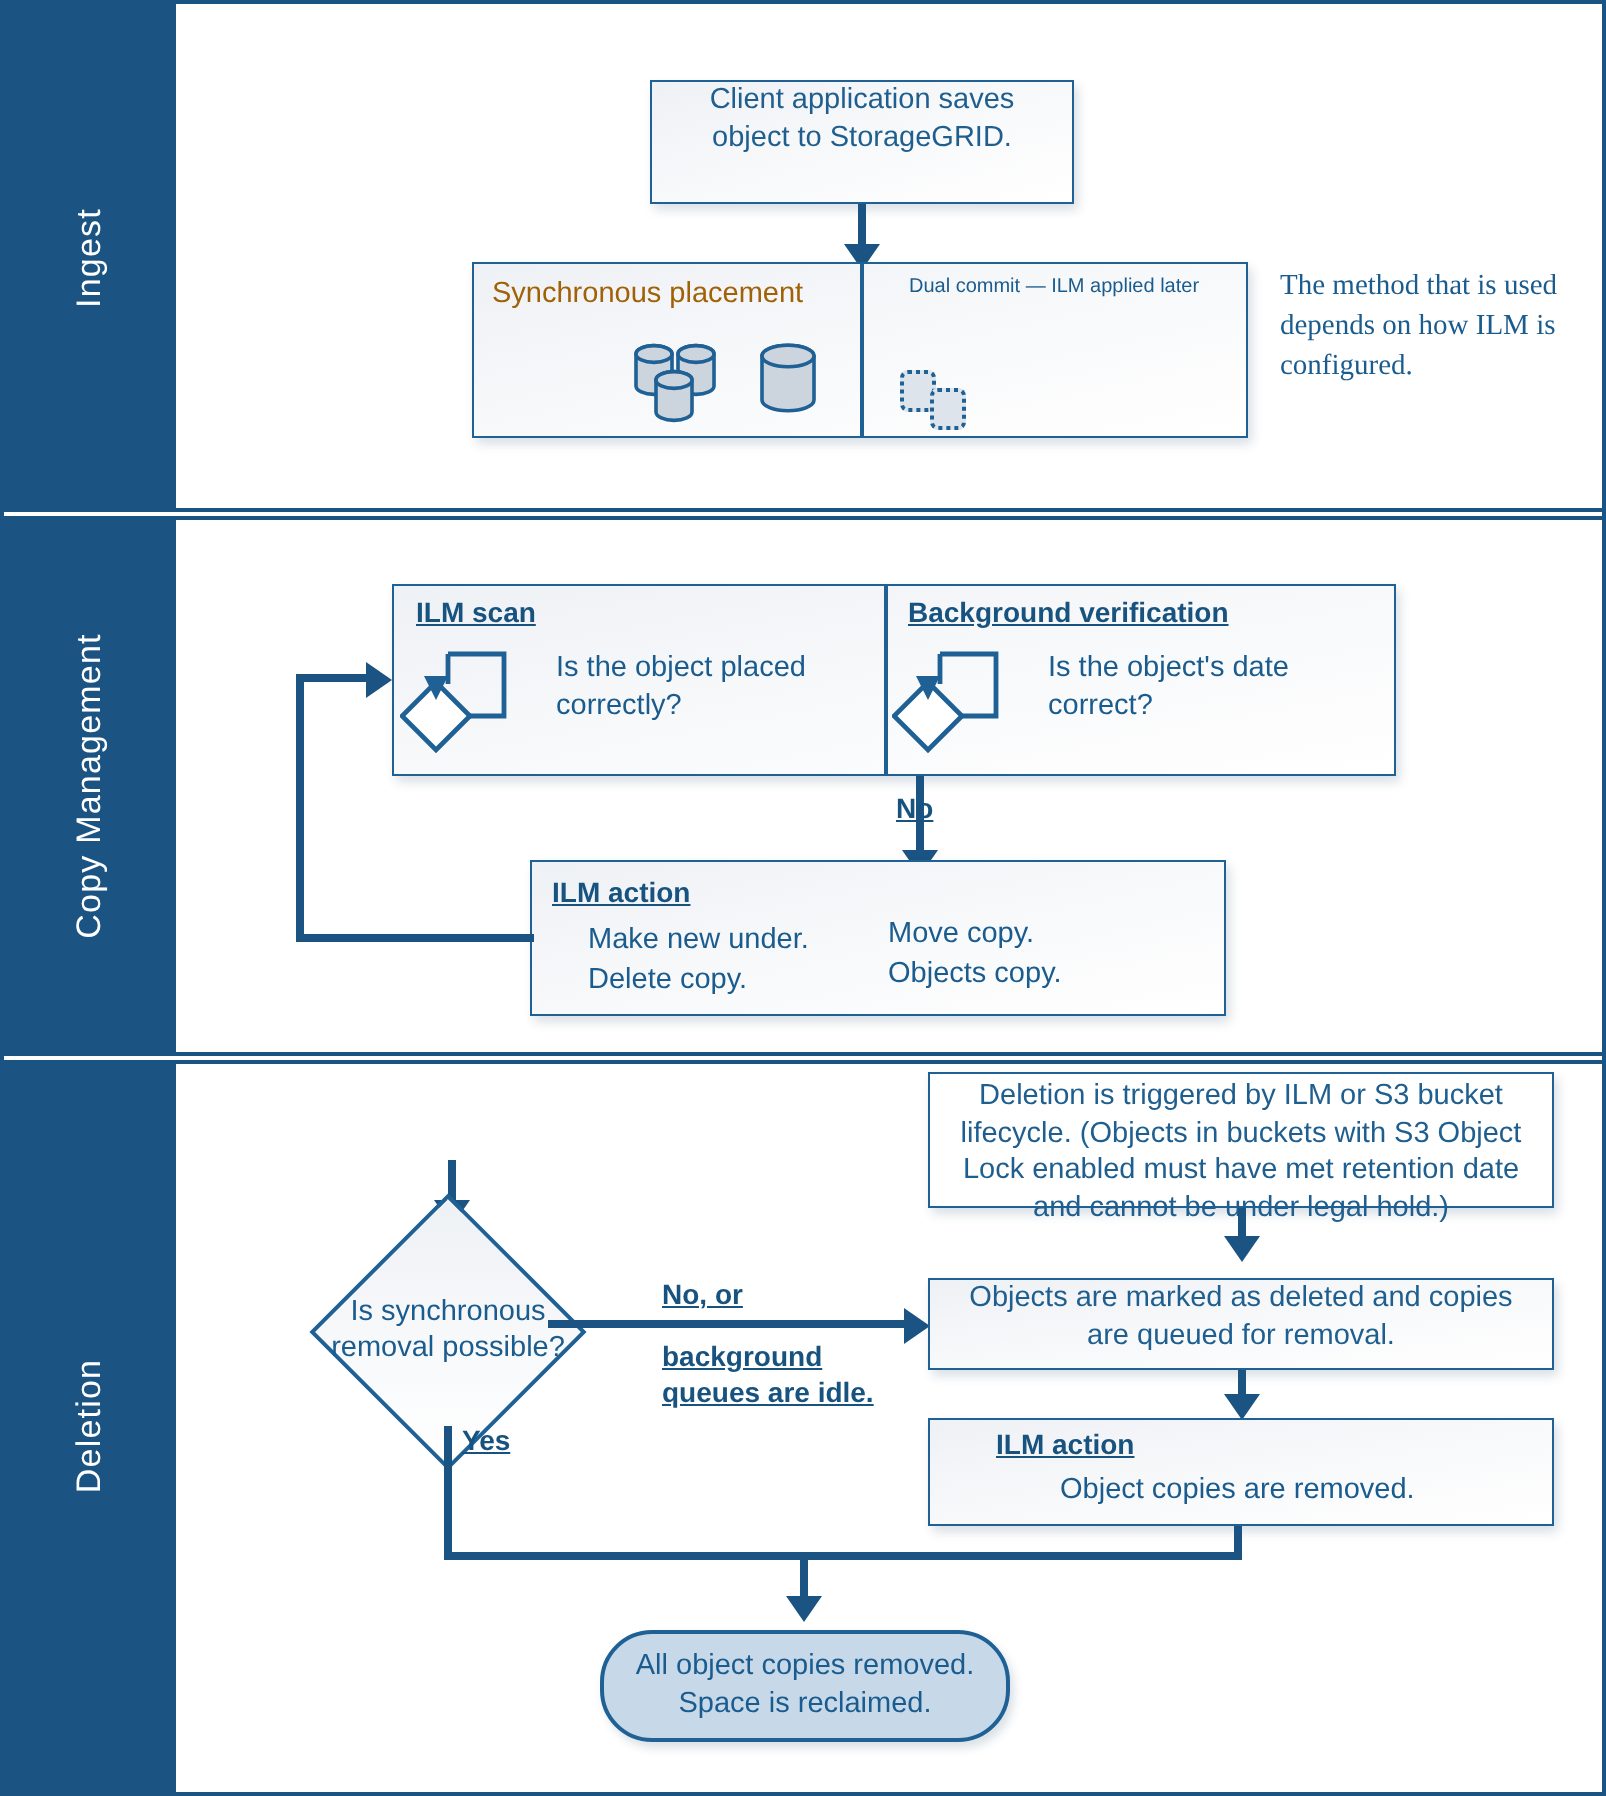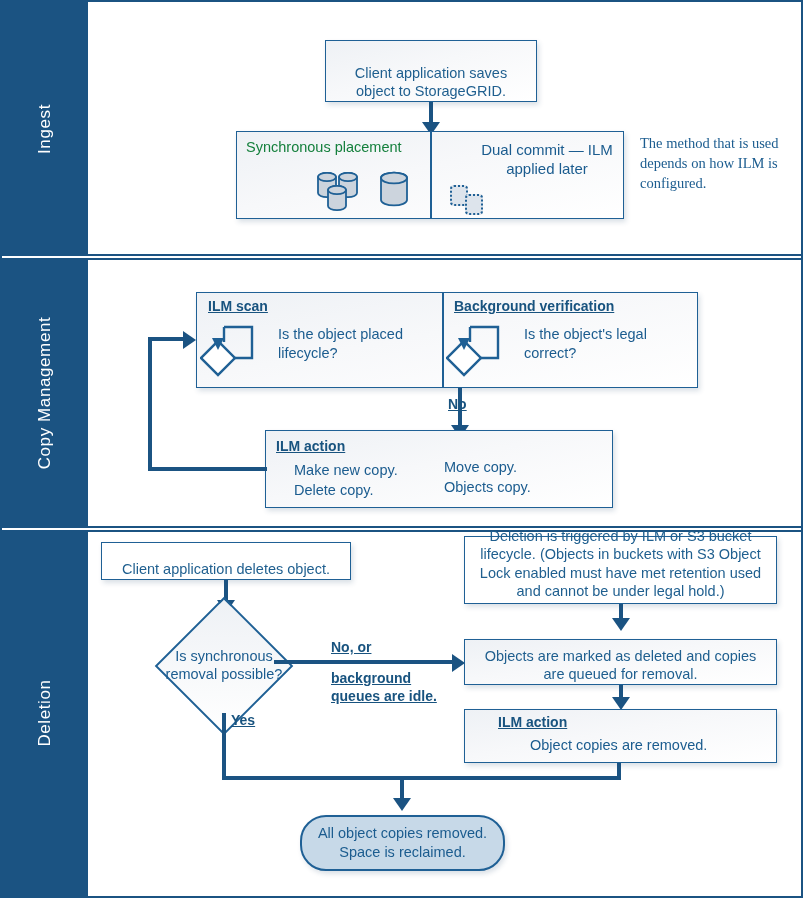--- a/index.html
+++ b/index.html
@@ -26,21 +26,21 @@
         border-top:2px solid #1b5382;border-bottom:2px solid #1b5382;}
   #lane-ingest{top:2px;height:254px;border-top:none;}
   #lane-copy{top:258px;height:270px;}
   #lane-deletion{top:530px;height:366px;border-bottom:none;}
 
   
   .box{position:absolute;box-sizing:border-box;border:1.5px solid #1f6095;
        background:linear-gradient(to bottom right,#eef1f5 0%,#f7f8fa 45%,#ffffff 100%);
        color:#1f5f8f;font-size:14.5px;line-height:1.28;}
   .box.plain{background:#fff;}
-  .ctr{display:flex;align-items:flex-end;justify-content:center;text-align:center;}
+  .ctr{display:flex;align-items:flex-start;justify-content:center;text-align:center;}
   .shadowed{box-shadow:2px 3px 5px rgba(25,60,100,.16);}
 
   
   .ln{position:absolute;background:#1b5382;}
   .vln{width:4px;}
   .hln{height:4px;}
   .arrow-d{position:absolute;width:0;height:0;border-left:9px solid transparent;
            border-right:9px solid transparent;border-top:13px solid #1b5382;}
   .arrow-r{position:absolute;width:0;height:0;border-top:9px solid transparent;
            border-bottom:9px solid transparent;border-left:13px solid #1b5382;}
@@ -92,41 +92,41 @@
   <div class="box ctr shadowed" style="left:325px;top:40px;width:212px;height:62px;padding:0 14px;">
     <span>Client application saves object to StorageGRID.</span>
   </div>
 
   <div class="ln vln" style="left:429px;top:102px;height:26px;"></div>
   <div class="arrow-d" style="left:422px;top:122px;"></div>
 
   <div class="box shadowed" style="left:236px;top:131px;width:388px;height:88px;"></div>
   <div class="divline" style="left:430px;top:131px;width:1.5px;height:88px;"></div>
 
-  <div style="position:absolute;left:246px;top:139px;width:178px;color:#15803d;font-size:14.5px;">Synchronous placement</div>
+  <div style="position:absolute;left:246px;top:139px;width:178px;color:#a16207;font-size:14.5px;">Synchronous placement</div>
 
   <svg class="cyl" style="left:315px;top:168px;" width="52" height="44" viewBox="0 0 52 44">
     <g fill="#ccd4dd" stroke="#1f6095" stroke-width="1.8">
       <path d="M3 9 a9 4.2 0 0 1 18 0 v16 a9 4.2 0 0 1 -18 0 z"></path>
       <ellipse cx="12" cy="9" rx="9" ry="4.2"></ellipse>
       <path d="M24 9 a9 4.2 0 0 1 18 0 v16 a9 4.2 0 0 1 -18 0 z"></path>
       <ellipse cx="33" cy="9" rx="9" ry="4.2"></ellipse>
       <path d="M13 22 a9 4.2 0 0 1 18 0 v16 a9 4.2 0 0 1 -18 0 z"></path>
       <ellipse cx="22" cy="22" rx="9" ry="4.2"></ellipse>
     </g>
   </svg>
 
   <svg class="cyl" style="left:378px;top:170px;" width="34" height="42" viewBox="0 0 34 42">
     <g fill="#ccd4dd" stroke="#1f6095" stroke-width="1.8">
       <path d="M3 8 a13 5.4 0 0 1 26 0 v22 a13 5.4 0 0 1 -26 0 z"></path>
       <ellipse cx="16" cy="8" rx="13" ry="5.4"></ellipse>
     </g>
   </svg>
 
-  <div class="ctr" style="position:absolute;left:436px;top:138px;width:182px;height:40px;color:#1b5c8f;font-size:15px;line-height:1.28;margin-left:20px;">Dual commit — ILM applied later</div>
+  <div class="ctr" style="position:absolute;left:436px;top:138px;width:182px;height:40px;color:#1b5c8f;font-size:10px;line-height:1.28;">Dual commit — ILM applied later</div>
 
   <div>
     <div class="dotsq" style="left:450px;top:185px;width:18px;height:21px;"></div>
     <div class="dotsq" style="left:465px;top:194px;width:18px;height:21px;"></div>
   </div>
 
   <div class="sidenote" style="left:640px;top:133px;width:150px;font-family:Liberation Serif, serif;">The method that is used depends on how ILM is configured.</div>
 
   <div class="box shadowed" style="left:196px;top:292px;width:502px;height:96px;"></div>
   <div class="divline" style="left:442px;top:292px;width:1.5px;height:96px;"></div>
@@ -135,57 +135,54 @@
 
   <svg class="scan-ico" style="left:200px;top:316px;" width="62" height="64" viewBox="0 0 62 64">
     <g fill="none" stroke="#1f6095" stroke-width="2.4">
       <path d="M24 11 H52 V42 H35"></path>
       <path d="M24 11 V26"></path>
       <rect x="6" y="30" width="24" height="24" transform="rotate(45 18 42)" fill="#ffffff"></rect>
     </g>
     <polygon points="18,34 24,22 12,22" fill="#1f6095"></polygon>
   </svg>
 
-  <div style="position:absolute;left:278px;top:325px;width:150px;color:#1b5c8f;font-size:14.5px;line-height:1.32;">Is the object placed lifecycle?</div>
+  <div style="position:absolute;left:278px;top:325px;width:150px;color:#1b5c8f;font-size:14.5px;line-height:1.32;">Is the object placed correctly?</div>
 
   <div class="label-small" style="left:454px;top:298px;">Background verification</div>
 
   <svg class="scan-ico" style="left:446px;top:316px;" width="62" height="64" viewBox="0 0 62 64">
     <g fill="none" stroke="#1f6095" stroke-width="2.4">
       <path d="M24 11 H52 V42 H35"></path>
       <path d="M24 11 V26"></path>
       <rect x="6" y="30" width="24" height="24" transform="rotate(45 18 42)" fill="#ffffff"></rect>
     </g>
     <polygon points="18,34 24,22 12,22" fill="#1f6095"></polygon>
   </svg>
 
-  <div style="position:absolute;left:524px;top:325px;width:152px;color:#1b5c8f;font-size:14.5px;line-height:1.32;">Is the object's legal correct?</div>
+  <div style="position:absolute;left:524px;top:325px;width:152px;color:#1b5c8f;font-size:14.5px;line-height:1.32;">Is the object's date correct?</div>
 
   <div class="ln vln" style="left:458px;top:388px;height:44px;"></div>
   <div class="arrow-d" style="left:451px;top:425px;"></div>
   <div class="label-small" style="left:448px;top:396px;">No</div>
 
   <div class="box shadowed" style="left:265px;top:430px;width:348px;height:78px;"></div>
   <div class="label-small" style="left:276px;top:438px;">ILM action</div>
-  <div style="position:absolute;left:294px;top:461px;color:#1b5c8f;font-size:14.5px;line-height:1.35;">Make new copy.</div>
+  <div style="position:absolute;left:294px;top:461px;color:#1b5c8f;font-size:14.5px;line-height:1.35;">Make new under.</div>
   <div style="position:absolute;left:294px;top:481px;color:#1b5c8f;font-size:14.5px;line-height:1.35;">Delete copy.</div>
   <div style="position:absolute;left:444px;top:458px;color:#1b5c8f;font-size:14.5px;line-height:1.35;">Move copy.</div>
   <div style="position:absolute;left:444px;top:478px;color:#1b5c8f;font-size:14.5px;line-height:1.35;">Objects copy.</div>
 
   <div class="ln hln" style="left:148px;top:467px;width:119px;"></div>
   <div class="ln vln" style="left:148px;top:337px;height:134px;"></div>
   <div class="ln hln" style="left:148px;top:337px;width:40px;"></div>
   <div class="arrow-r" style="left:183px;top:331px;"></div>
 
-  <div class="box plain ctr shadowed" style="left:101px;top:542px;width:250px;height:38px;padding:0 10px;">
-    <span>Client application deletes object.</span>
-  </div>
 
   <div class="box plain ctr shadowed" style="left:464px;top:536px;width:313px;height:68px;padding:2px 8px;">
-    <span>Deletion is triggered by ILM or  S3 bucket lifecycle. (Objects in buckets with S3 Object Lock enabled must have met retention used and cannot be under legal hold.)</span>
+    <span>Deletion is triggered by ILM or  S3 bucket lifecycle. (Objects in buckets with S3 Object Lock enabled must have met retention date and cannot be under legal hold.)</span>
   </div>
 
   <div class="ln vln" style="left:224px;top:580px;height:28px;"></div>
   <div class="arrow-d" style="left:217px;top:600px;"></div>
 
   <div class="diamond" style="left:175px;top:617px;width:98px;height:98px;"></div>
   <div class="diamond-label" style="left:164px;top:622px;width:120px;height:88px;">Is synchronous removal possible?</div>
 
   <div class="ln hln" style="left:274px;top:660px;width:183px;"></div>
   <div class="arrow-r" style="left:452px;top:654px;"></div>

